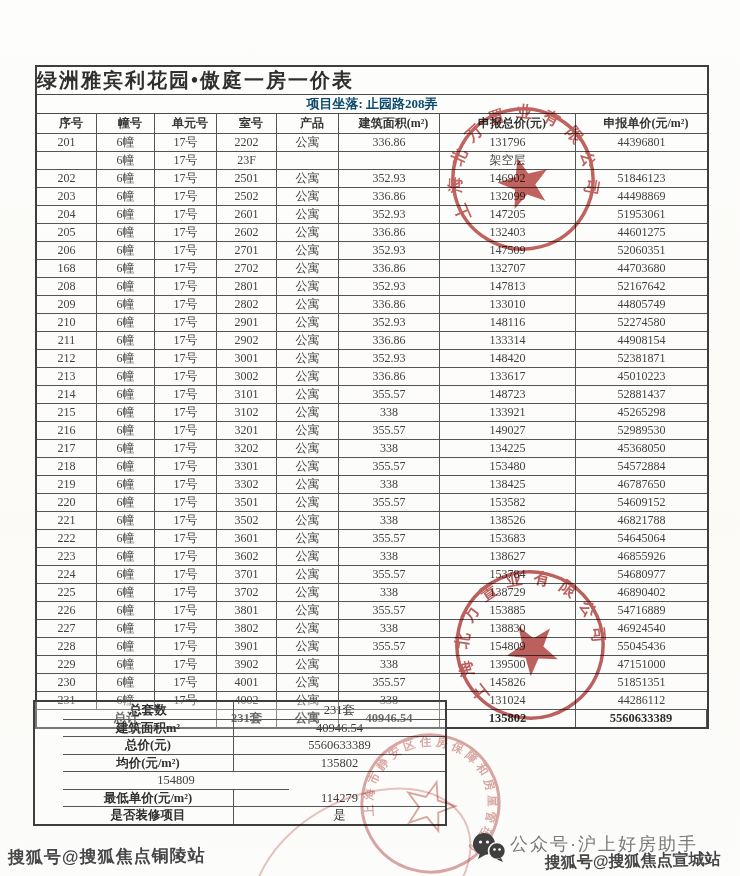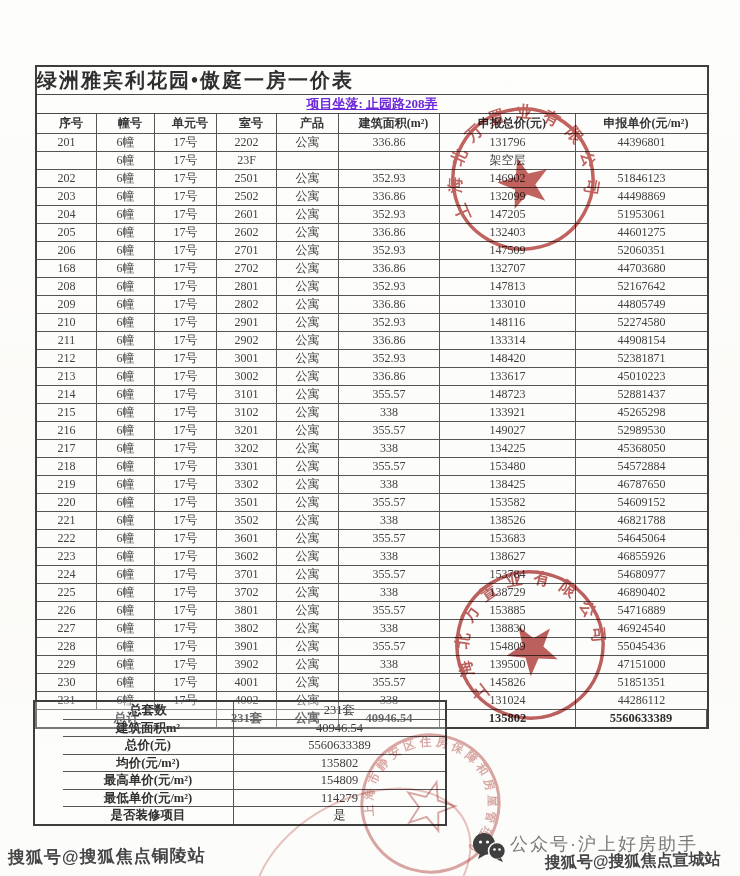--- a/index.html
+++ b/index.html
@@ -13,23 +13,22 @@
     position:absolute;left:35px;top:65px;width:670px;
     border:2px solid #3e3e3e;background:rgba(255,255,255,0.35);
   }
   .title-row{
     height:27px;line-height:27px;text-align:left;
     font-size:20px;font-weight:bold;letter-spacing:2px;color:#2f2f2f;
     border-bottom:1px solid #4a4a4a;
   }
   .subtitle-row{
     height:18px;line-height:18px;text-align:center;
-    font-size:13px;font-weight:bold;color:#6d28d9;
+    font-size:13px;font-weight:bold;color:#0c4a6e;
     border-bottom:1px solid #4a4a4a;
-    text-decoration:underline;
   }
   .grid{
     display:grid;
     grid-template-columns:60px 58px 62px 60px 62px 101px 136px 131px;
   }
   .cell{
     border-right:1px solid #555;border-bottom:1px solid #555;
     height:17px;line-height:17px;text-align:center;
     font-size:12px;color:#424242;overflow:hidden;white-space:nowrap;
   }
@@ -363,21 +362,20 @@
     </div>
     <div class="srow">
       <div class="scell lab">总价(元)</div>
       <div class="scell val">5560633389</div>
     </div>
     <div class="srow">
       <div class="scell lab">均价(元/m²)</div>
       <div class="scell val">135802</div>
     </div>
     <div class="srow">
-      <div class="scell lab">最高单价(元/m²)</div>
       <div class="scell val">154809</div>
     </div>
     <div class="srow">
       <div class="scell lab">最低单价(元/m²)</div>
       <div class="scell val">114279</div>
     </div>
     <div class="srow">
       <div class="scell lab">是否装修项目</div>
       <div class="scell val">是</div>
     </div>

